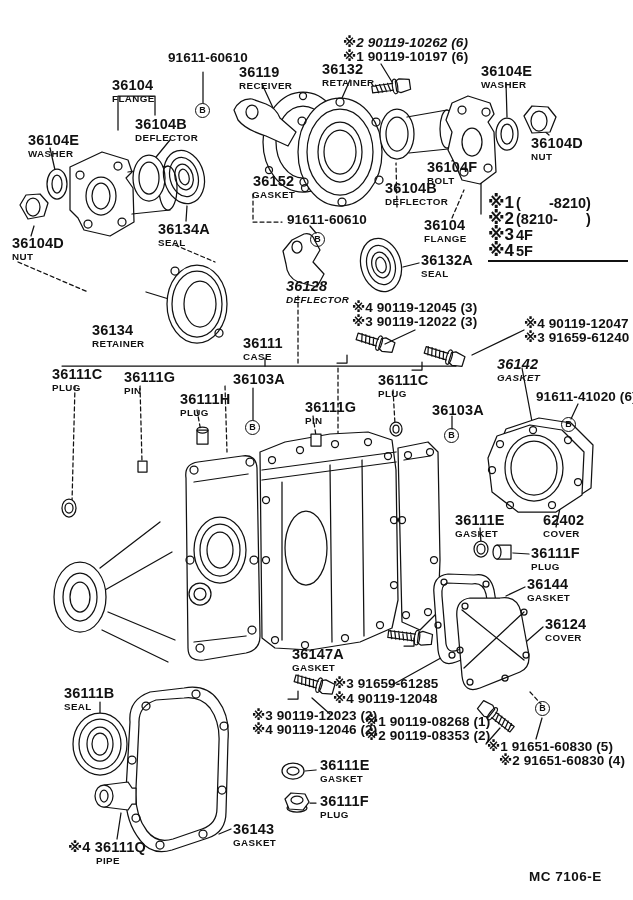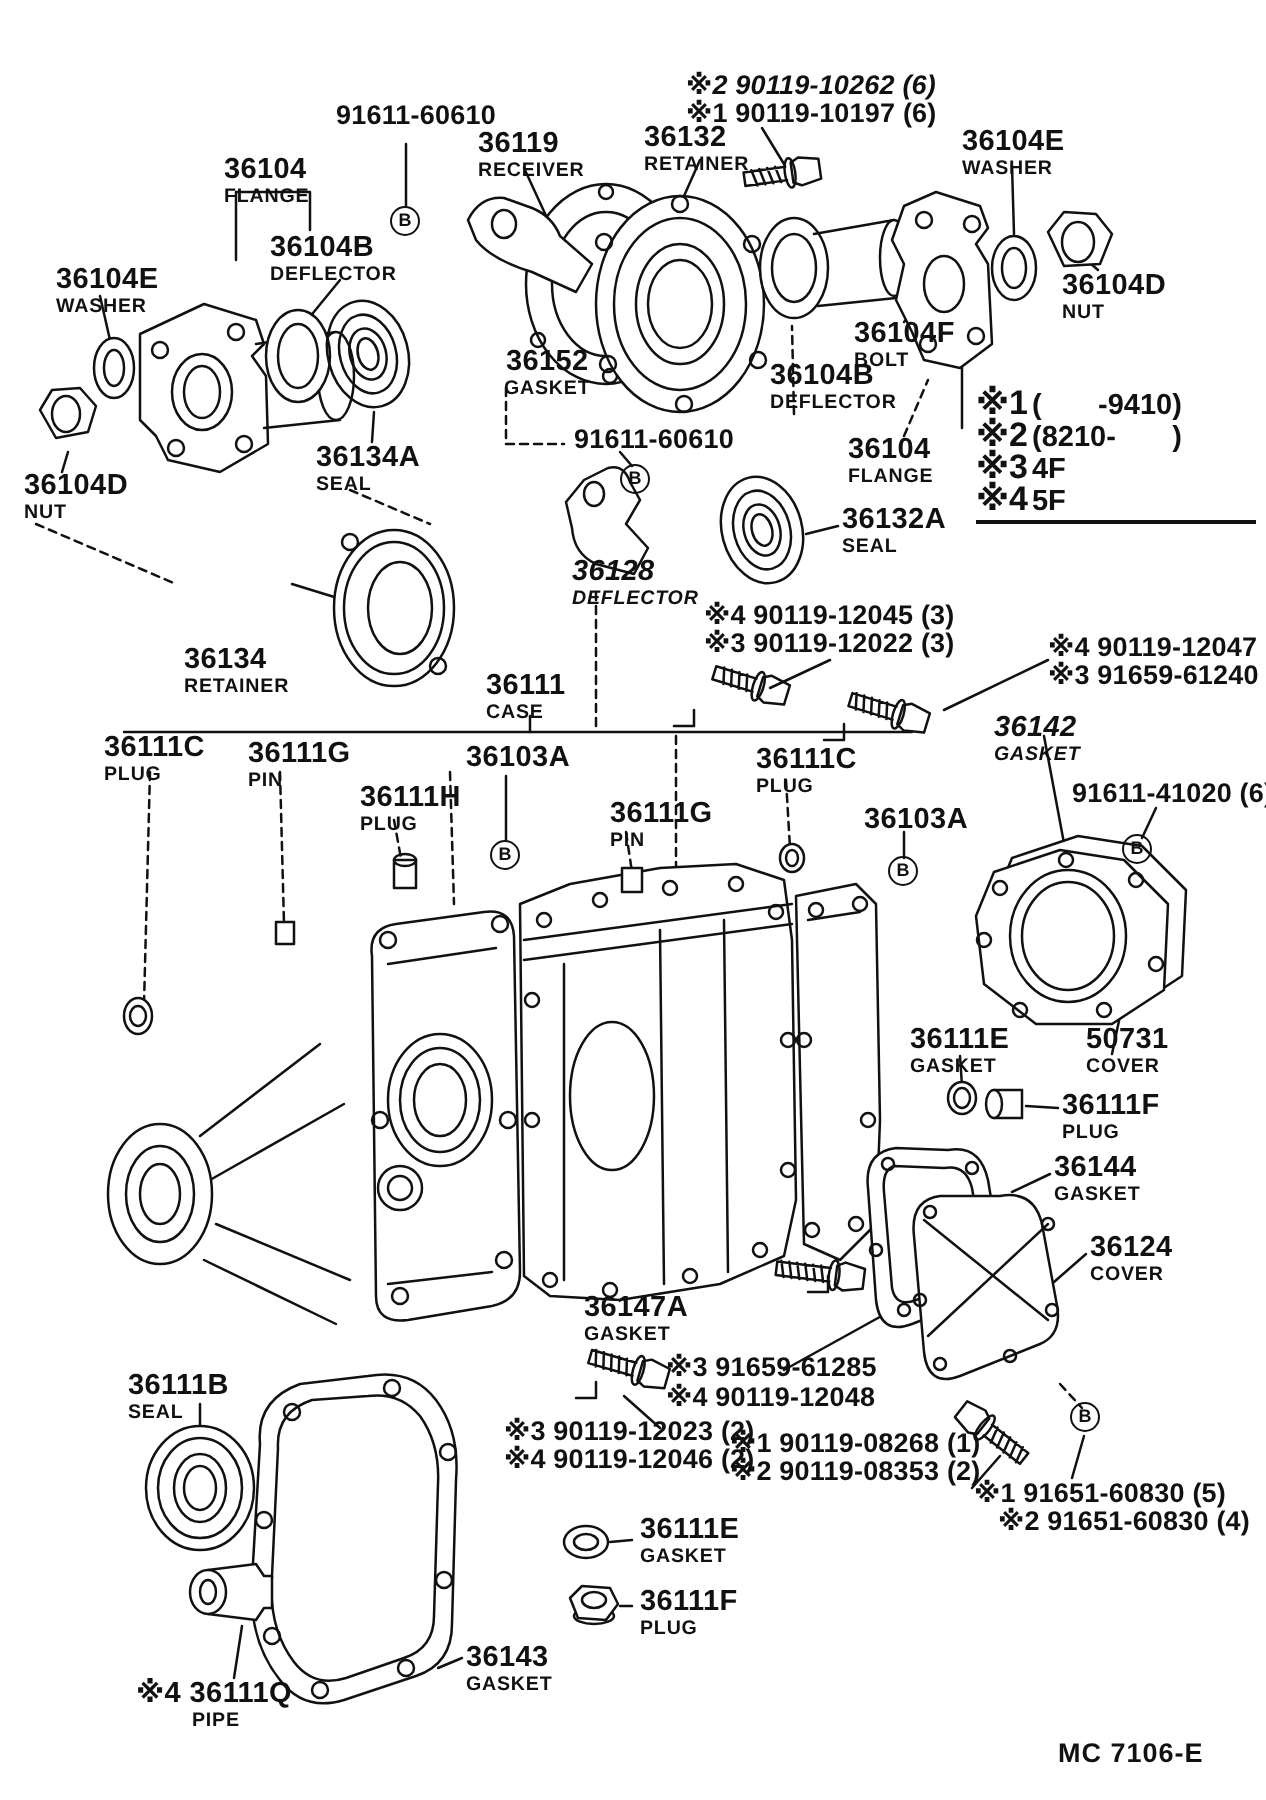--- a/index.html
+++ b/index.html
@@ -412,21 +412,21 @@
         <div class="pname">PLUG</div>
       </div>
       <div class="plabel" style="left: 432px; top: 403px;">
         <div class="num">36103A</div>
       </div>
       <div class="plabel" style="left: 497px; top: 357px; font-style: italic;">
         <div class="num">36142</div>
         <div class="pname">GASKET</div>
       </div>
       <div class="plabel" style="left: 543px; top: 513px;">
-        <div class="num">50731</div>
+        <div class="num">62402</div>
         <div class="pname">COVER</div>
       </div>
       <div class="plabel" style="left: 455px; top: 513px;">
         <div class="num">36111E</div>
         <div class="pname">GASKET</div>
       </div>
       <div class="plabel" style="left: 531px; top: 546px;">
         <div class="num">36111F</div>
         <div class="pname">PLUG</div>
       </div>
@@ -483,21 +483,21 @@
       <div class="bmark" style="left: 310px; top: 232px;">B</div>
       <div class="bmark" style="left: 245px; top: 420px;">B</div>
       <div class="bmark" style="left: 444px; top: 428px;">B</div>
       <div class="bmark" style="left: 561px; top: 417px;">B</div>
       <div class="bmark" style="left: 535px; top: 701px;">B</div>
     </div>
 
   <div class="legend" id="legend">
       <div class="legend-row">
         <span class="legend-sym">※1</span>
-        <span class="legend-val">(       -9410)</span>
+        <span class="legend-val">(       -8210)</span>
       </div>
       <div class="legend-row">
         <span class="legend-sym">※2</span>
         <span class="legend-val">(8210-       )</span>
       </div>
       <div class="legend-row">
         <span class="legend-sym">※3</span>
         <span class="legend-val">4F</span>
       </div>
       <div class="legend-row">

